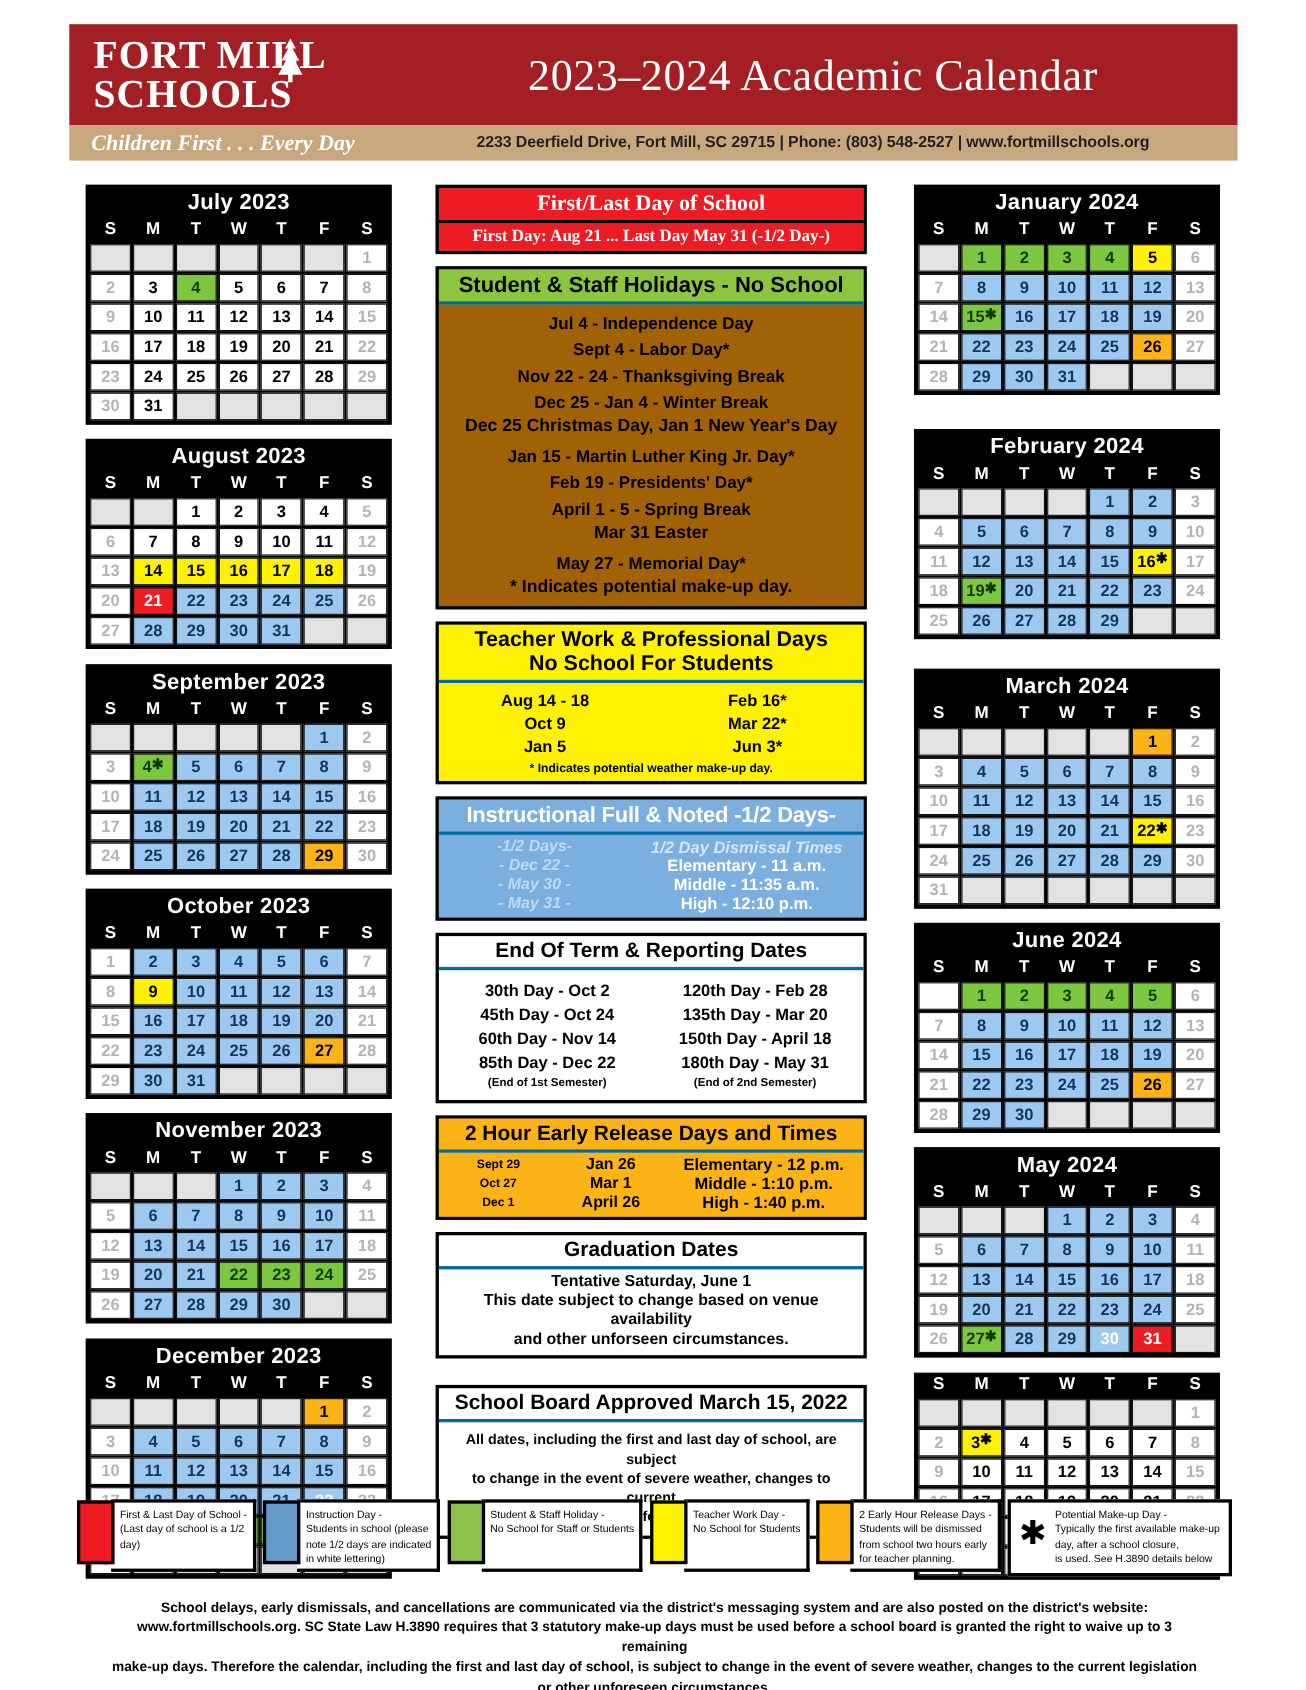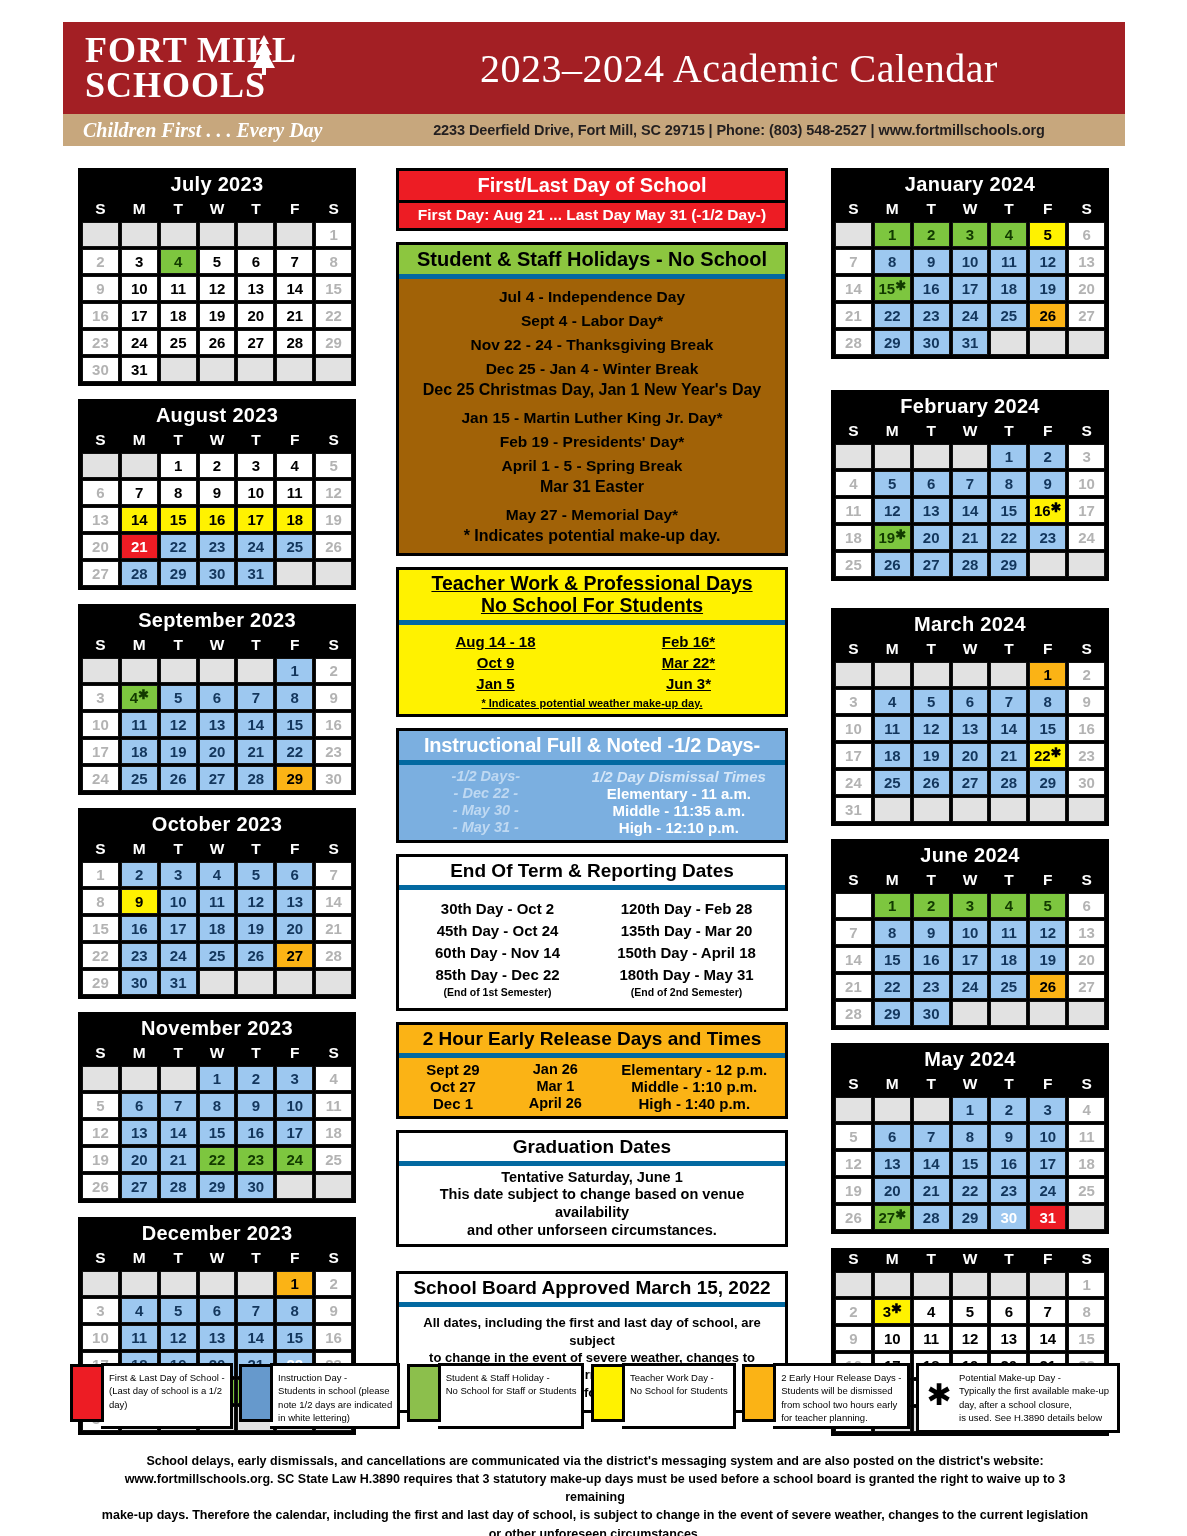--- a/index.html
+++ b/index.html
@@ -85,39 +85,39 @@
   .cell.yellow { background:#FFF200; color:#000; }
   .cell.orange { background:#FBB315; color:#000; }
   .cell.red    { background:#ED1C24; color:#ffffff; }
   .cell .star {
     font-size:13px; line-height:1; margin-left:0px; position:relative; top:-3px;
   }
 
   
   .box { border:3px solid #000; margin-bottom:11px; background:#fff; }
   .box-head {
-    text-align:center; font-weight:bold; border-bottom:5px solid #0369a1;
+    text-align:center; font-weight:bold; border-bottom:3px solid #0369a1;
     padding:3px 0 3px 0; font-size:19px;
   }
   .box-body { padding:4px 6px 6px 6px; text-align:center; }
   .box-line { font-size:15px; font-weight:bold; padding:1px 0; }
   .box-sub  { font-size:11px; font-weight:bold; padding:0 0 1px 0; }
 
-  .red-box      { border-color:#000; background:#22c55e; }
+  .red-box      { border-color:#000; background:#22c55e;font-family:Liberation Serif, serif; }
   .red-box .box-head { background:#ED1C24; color:#fff; font-size:20px; border-bottom:3px solid #000; }
   .red-box .box-body { background:#ED1C24; color:#fff; padding:2px 0 3px 0; }
   .red-box .box-line { font-size:15.5px; }
 
   .green-box { background:#8CC63F; }
   .green-box .box-head { background:#8CC63F; font-size:20px; }
   .green-box .box-body { background:#a16207; padding:6px 6px 7px 6px; }
   .green-box .box-line { font-size:15.5px; padding:3px 0; }
   .green-box .box-sub { font-size:16px; }
 
-  .yellow-box { background:#e5e5e5;text-decoration:underline; }
+  .yellow-box { background:#e5e5e5; }
   .yellow-box .box-head { background:#FFF200; font-size:19.5px; line-height:1.12; }
   .yellow-box .box-body { background:#FFF200; padding:5px 0 4px 0; }
 
   .blue-box { background:#7BAFE0; }
   .blue-box .box-head { background:#7BAFE0; color:#ffffff; font-size:20px; letter-spacing:-0.2px; }
   .blue-box .box-body { background:#7BAFE0; padding:3px 0 4px 0; }
 
   .orange-box { background:#FBB315; }
   .orange-box .box-head { background:#FBB315; font-size:19px; }
   .orange-box .box-body { background:#FBB315; padding:3px 0 4px 0; }
@@ -132,21 +132,21 @@
   .eot-line { font-size:15px; font-weight:bold; padding:2.5px 0; }
   .eot-note { font-size:10.5px; font-weight:bold; }
 
   .ins-row { display:flex; align-items:center; }
   .ins-l { flex:0 0 45%; text-align:center; font-size:14.5px; font-weight:bold; font-style:italic; color:#BFD9F2; }
   .ins-r { flex:1 1 auto; text-align:center; font-size:15px; font-weight:bold; color:#ffffff; }
   .ins-r .hd { font-style:italic; color:#D4E6F8; }
   .ins-r b { color:#ffffff; }
 
   .er-row { display:flex; align-items:center; }
-  .er-a { flex:0 0 28%; text-align:center; font-size:15px; font-weight:bold; }
+  .er-a { flex:0 0 28%; text-align:center; font-size:11px; font-weight:bold; }
   .er-b { flex:0 0 25%; text-align:center; font-size:14.5px; font-weight:bold; }
   .er-c { flex:1 1 auto; text-align:center; font-size:15px; font-weight:bold; }
 
   .grad-line { font-size:14.5px; font-weight:bold; line-height:1.22; }
   .sba-line  { font-size:13px;  font-weight:bold; line-height:1.33; }
 
   
   .legend {
     position:absolute; left:70px; top:1363px; width:1050px; height:75px;
     display:flex; justify-content:space-between; align-items:flex-start;

